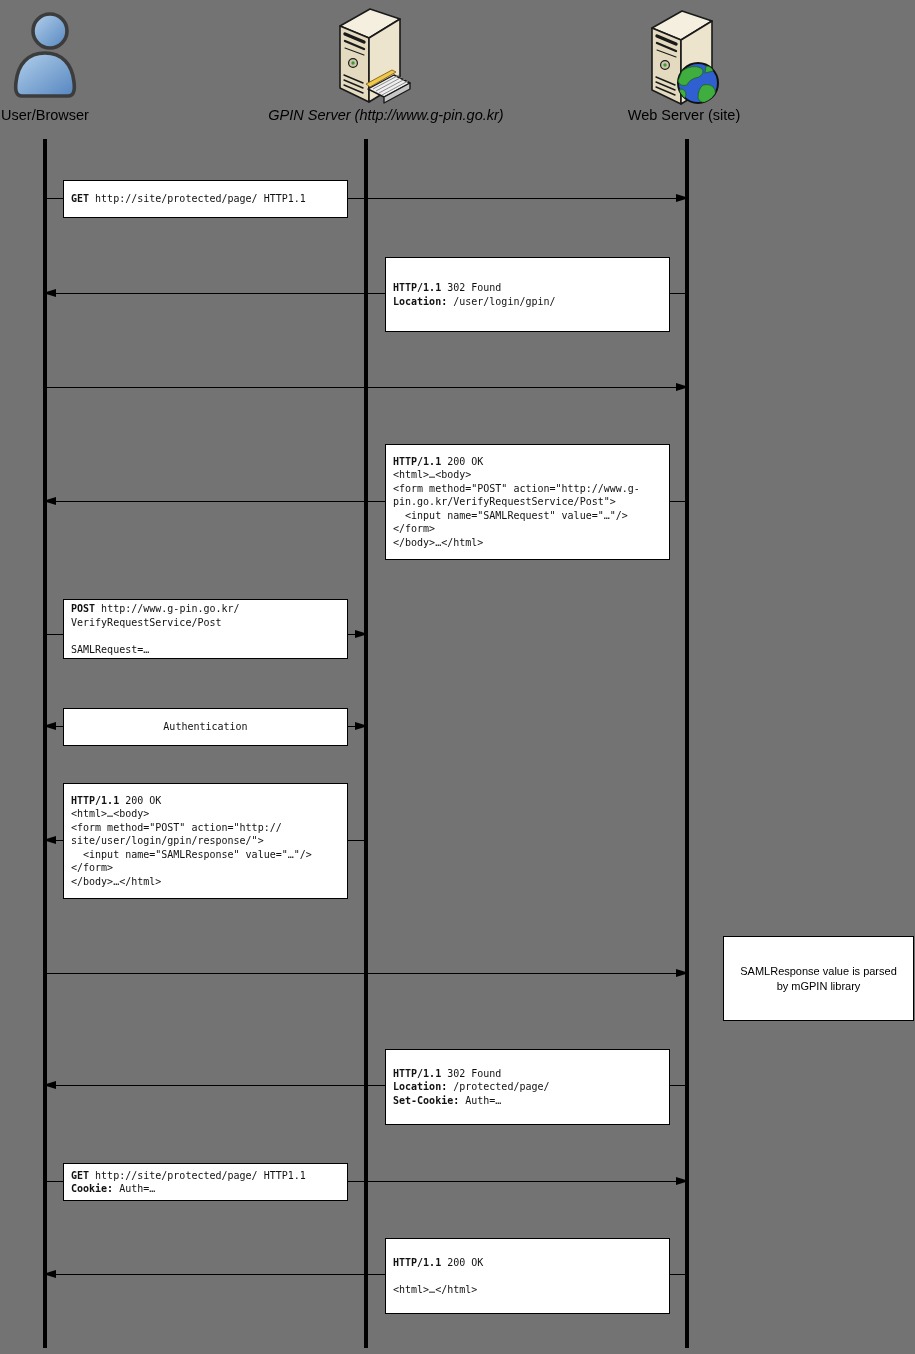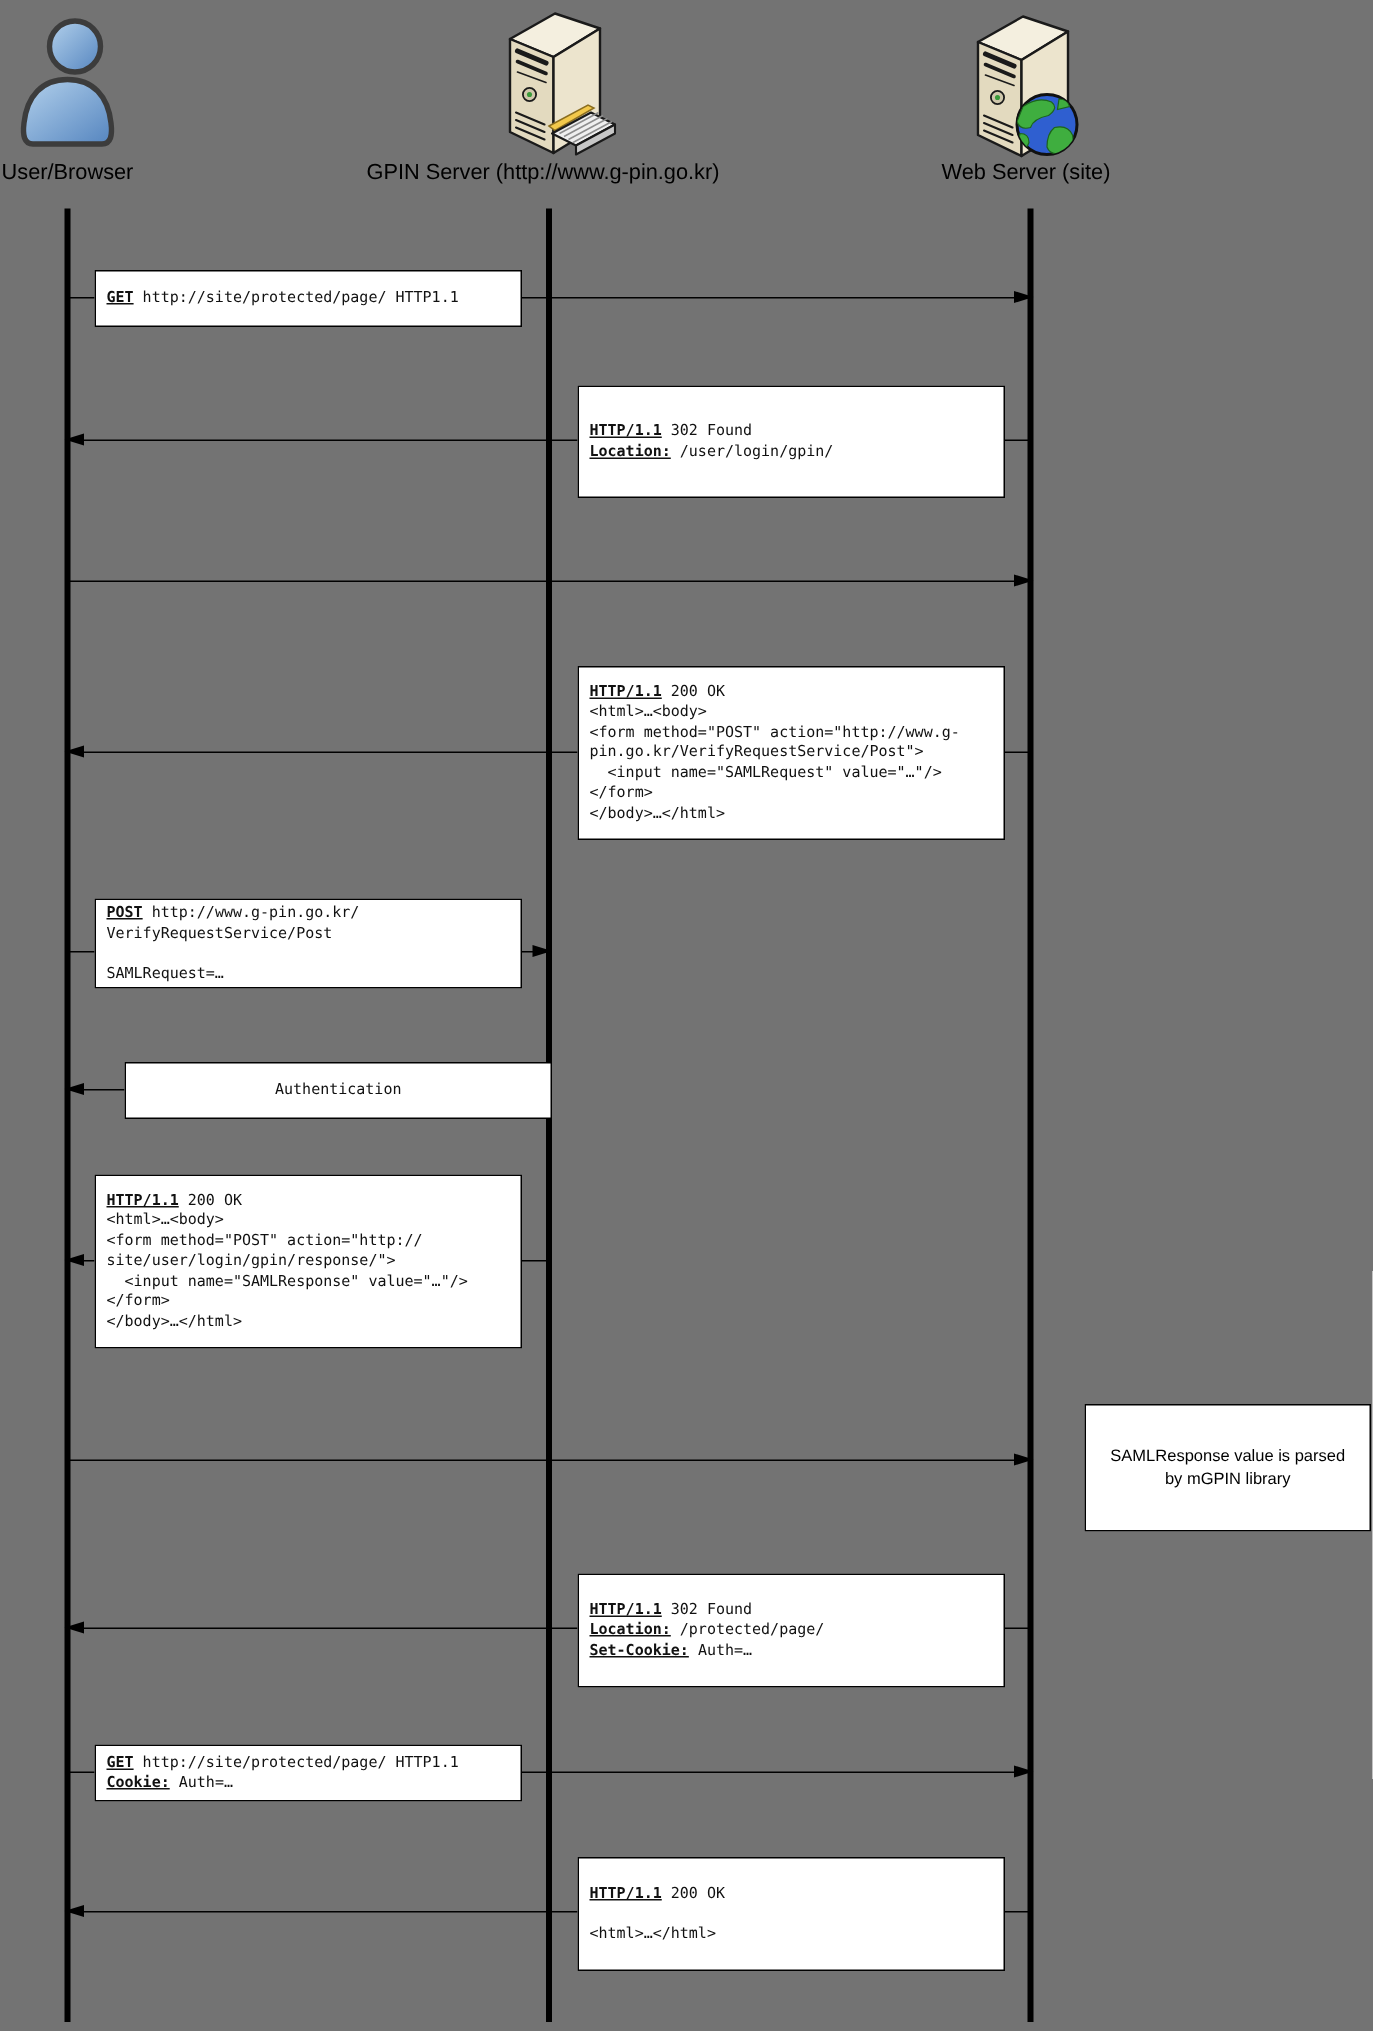--- a/index.html
+++ b/index.html
@@ -3,21 +3,21 @@
 <meta charset="utf-8">
 <style>
   html,body{margin:0;padding:0;background:#fff;}
   .canvas{position:relative;width:915px;height:1354px;background:#737373;overflow:hidden;
           font-family:"Liberation Sans",sans-serif;color:#000;}
 
   
   .actor-icon{position:absolute;}
   .actor-label{position:absolute;top:107px;font-size:14.5px;text-align:center;color:#000;}
   .lbl-user{left:-6px;width:102px;}
-  .lbl-gpin{left:240px;width:244px;}
+  .lbl-gpin{left:264px;width:244px;font-style:italic;}
   .lbl-web{left:612px;width:144px;}
 
   
   .lifeline{position:absolute;top:139px;height:1209px;width:4px;background:#000;z-index:1;}
   .ll-user{left:43px;}
   .ll-gpin{left:364px;}
   .ll-web{left:685px;}
 
   
   .arrow{position:absolute;height:0;border-top:1.4px solid #000;z-index:2;}
@@ -34,22 +34,22 @@
   .a8{top:973px;left:45px;width:642px;}
   .a9{top:1085px;left:45px;width:642px;}
   .a10{top:1181px;left:45px;width:642px;}
   .a11{top:1274px;left:45px;width:642px;}
 
   
   .msg{position:absolute;background:#fff;border:1px solid #000;box-sizing:border-box;z-index:3;
        display:flex;flex-direction:column;justify-content:center;padding:2px 7px;
        font-family:"DejaVu Sans Mono","Liberation Mono",monospace;font-size:10px;line-height:13.5px;color:#111;}
   .code-line{white-space:pre;min-height:13.5px;}
-  .b{font-weight:bold;text-decoration:underline;}
-  .msg.center{text-align:center;margin-left:20px;}
+  .b{font-weight:bold;}
+  .msg.center{text-align:center;}
   .b1{left:63px;top:180px;width:285px;height:38px;}
   .b2{left:385px;top:257px;width:285px;height:75px;}
   .b3{left:63px;top:369px;width:285px;height:38px;}
   .b4{left:385px;top:444px;width:285px;height:116px;}
   .b5{left:63px;top:599px;width:285px;height:60px;}
   .b6{left:63px;top:708px;width:285px;height:38px;}
   .b7{left:63px;top:783px;width:285px;height:116px;}
   .b8{left:63px;top:936px;width:285px;height:76px;}
   .b9{left:385px;top:1049px;width:285px;height:76px;}
   .b10{left:63px;top:1163px;width:285px;height:38px;}

